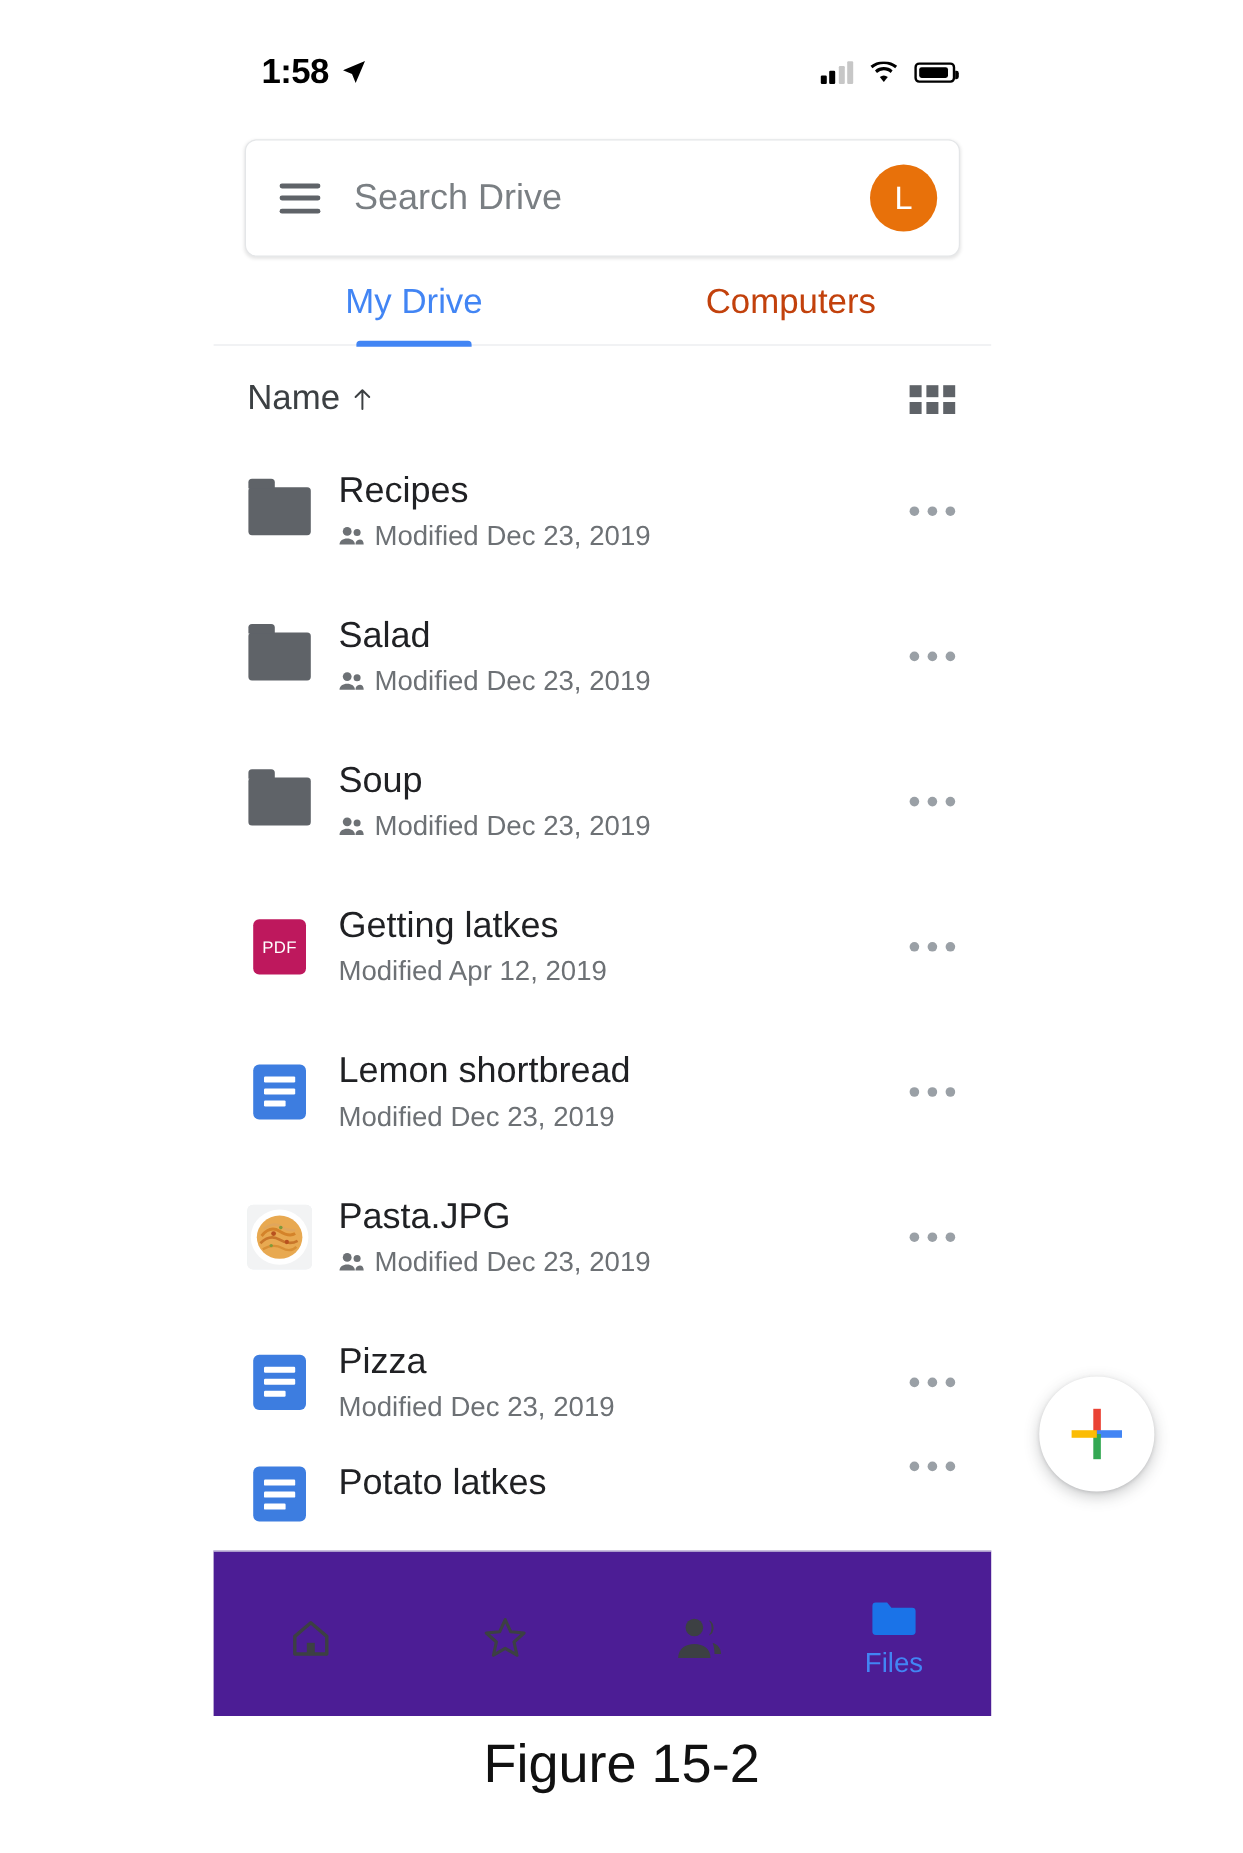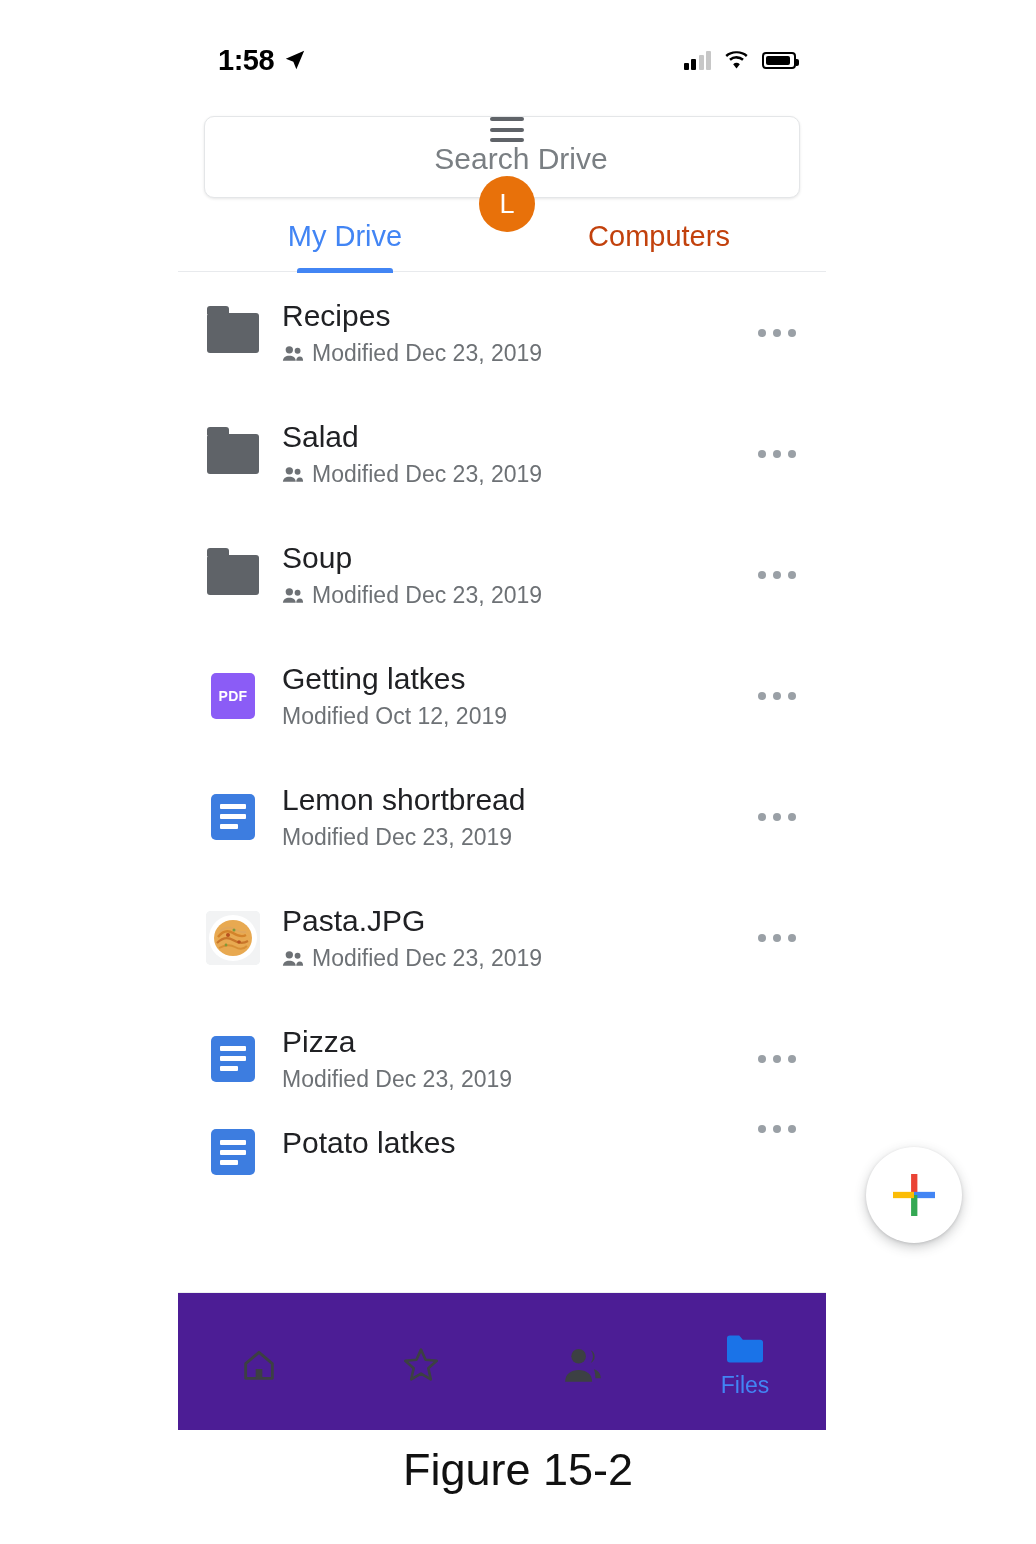--- a/index.html
+++ b/index.html
@@ -59,28 +59,27 @@
     width:3px; height:7px; background:#000; border-radius:0 2px 2px 0;
   }
   .battery span {
     display:block; margin:2px; height:9px; width:24px;
     background:#000; border-radius:2px;
   }
 
   
   .search-wrap { padding: 8px 26px 0 26px; }
   .search-bar {
-    height: 82px;
+    height: 98px;
     background: #ffffff;
     border: 1px solid #e4e6e8;
     border-radius: 10px;
     box-shadow: 0 1px 3px rgba(0,0,0,0.10);
     display: flex; align-items: center;
     padding: 0 18px 0 28px;
-    flex-direction: column;
   }
   .hamburger { width: 34px; height: 25px; display:flex; flex-direction:column; justify-content:space-between; flex:none; }
   .hamburger i { display:block; height:4px; background:#5f6368; border-radius:2px; }
   .search-text {
     flex: 1;
     margin-left: 28px;
     font-size: 30px;
     color: #7a7f83;
   }
   .avatar {
@@ -145,23 +144,23 @@
   .ic-folder {
     width: 52px; height: 40px; background:#5f6368;
     border-radius: 3px; position: relative;
   }
   .ic-folder::before {
     content:''; position:absolute; top:-7px; left:0;
     width: 22px; height: 8px; background:#5f6368;
     border-radius: 3px 3px 0 0;
   }
   .ic-pdf {
-    width: 44px; height: 46px; background:#8b5cf6; border-radius:5px;
+    width: 44px; height: 46px; background:#be185d; border-radius:5px;
     display:flex; align-items:center; justify-content:center;
-    color:#fff; font-size:14px; font-weight:bold; letter-spacing:0.3px;
+    color:#fff; font-size:14px; font-weight:normal; letter-spacing:0.3px;
   }
   .ic-doc {
     width: 44px; height: 46px; background:#3d7de0; border-radius:5px;
     display:flex; flex-direction:column; align-items:center; justify-content:center;
     gap: 5px;
   }
   .ic-doc i { display:block; height:5px; background:#fff; border-radius:1px; }
   .ic-doc i:nth-child(1){ width: 26px; }
   .ic-doc i:nth-child(2){ width: 26px; }
   .ic-doc i:nth-child(3){ width: 18px; margin-right: 8px; }
@@ -279,20 +278,36 @@
         <span class="search-text">Search Drive</span>
         <span class="avatar">L</span>
       </div>
     </div>
 
     <div class="tabs">
       <div class="tab active">My Drive</div>
       <div class="tab">Computers</div>
     </div>
 
+    <div class="sort-row">
+      <div class="sort-left">
+        <span class="sort-label">Name</span>
+        <svg class="sort-arrow" viewBox="0 0 24 24">
+          <path d="M12 3.5v17M12 3.5l-6.2 6.2M12 3.5l6.2 6.2" stroke="#3c4043" stroke-width="1.8" fill="none" stroke-linecap="round"></path>
+        </svg>
+      </div>
+      <div class="grid-icon">
+        <i></i>
+          <i></i>
+          <i></i>
+          <i></i>
+          <i></i>
+          <i></i>
+      </div>
+    </div>
 
     <div class="file-list">
 
       <div class="row">
         <span class="row-icon">
             <span class="ic-folder"></span>
           </span>
         <div class="row-body">
           <div class="row-title">Recipes</div>
           <div class="row-sub">
@@ -358,21 +373,21 @@
           </span>
       </div>
 
       <div class="row">
         <span class="row-icon">
           <span class="ic-pdf">PDF</span>
         </span>
         <div class="row-body">
           <div class="row-title">Getting latkes</div>
           <div class="row-sub">
-            <span>Modified Oct 12, 2019</span>
+            <span>Modified Apr 12, 2019</span>
           </div>
         </div>
         <span class="more-dots">
             <i></i>
             <i></i>
             <i></i>
           </span>
       </div>
 
       <div class="row">

